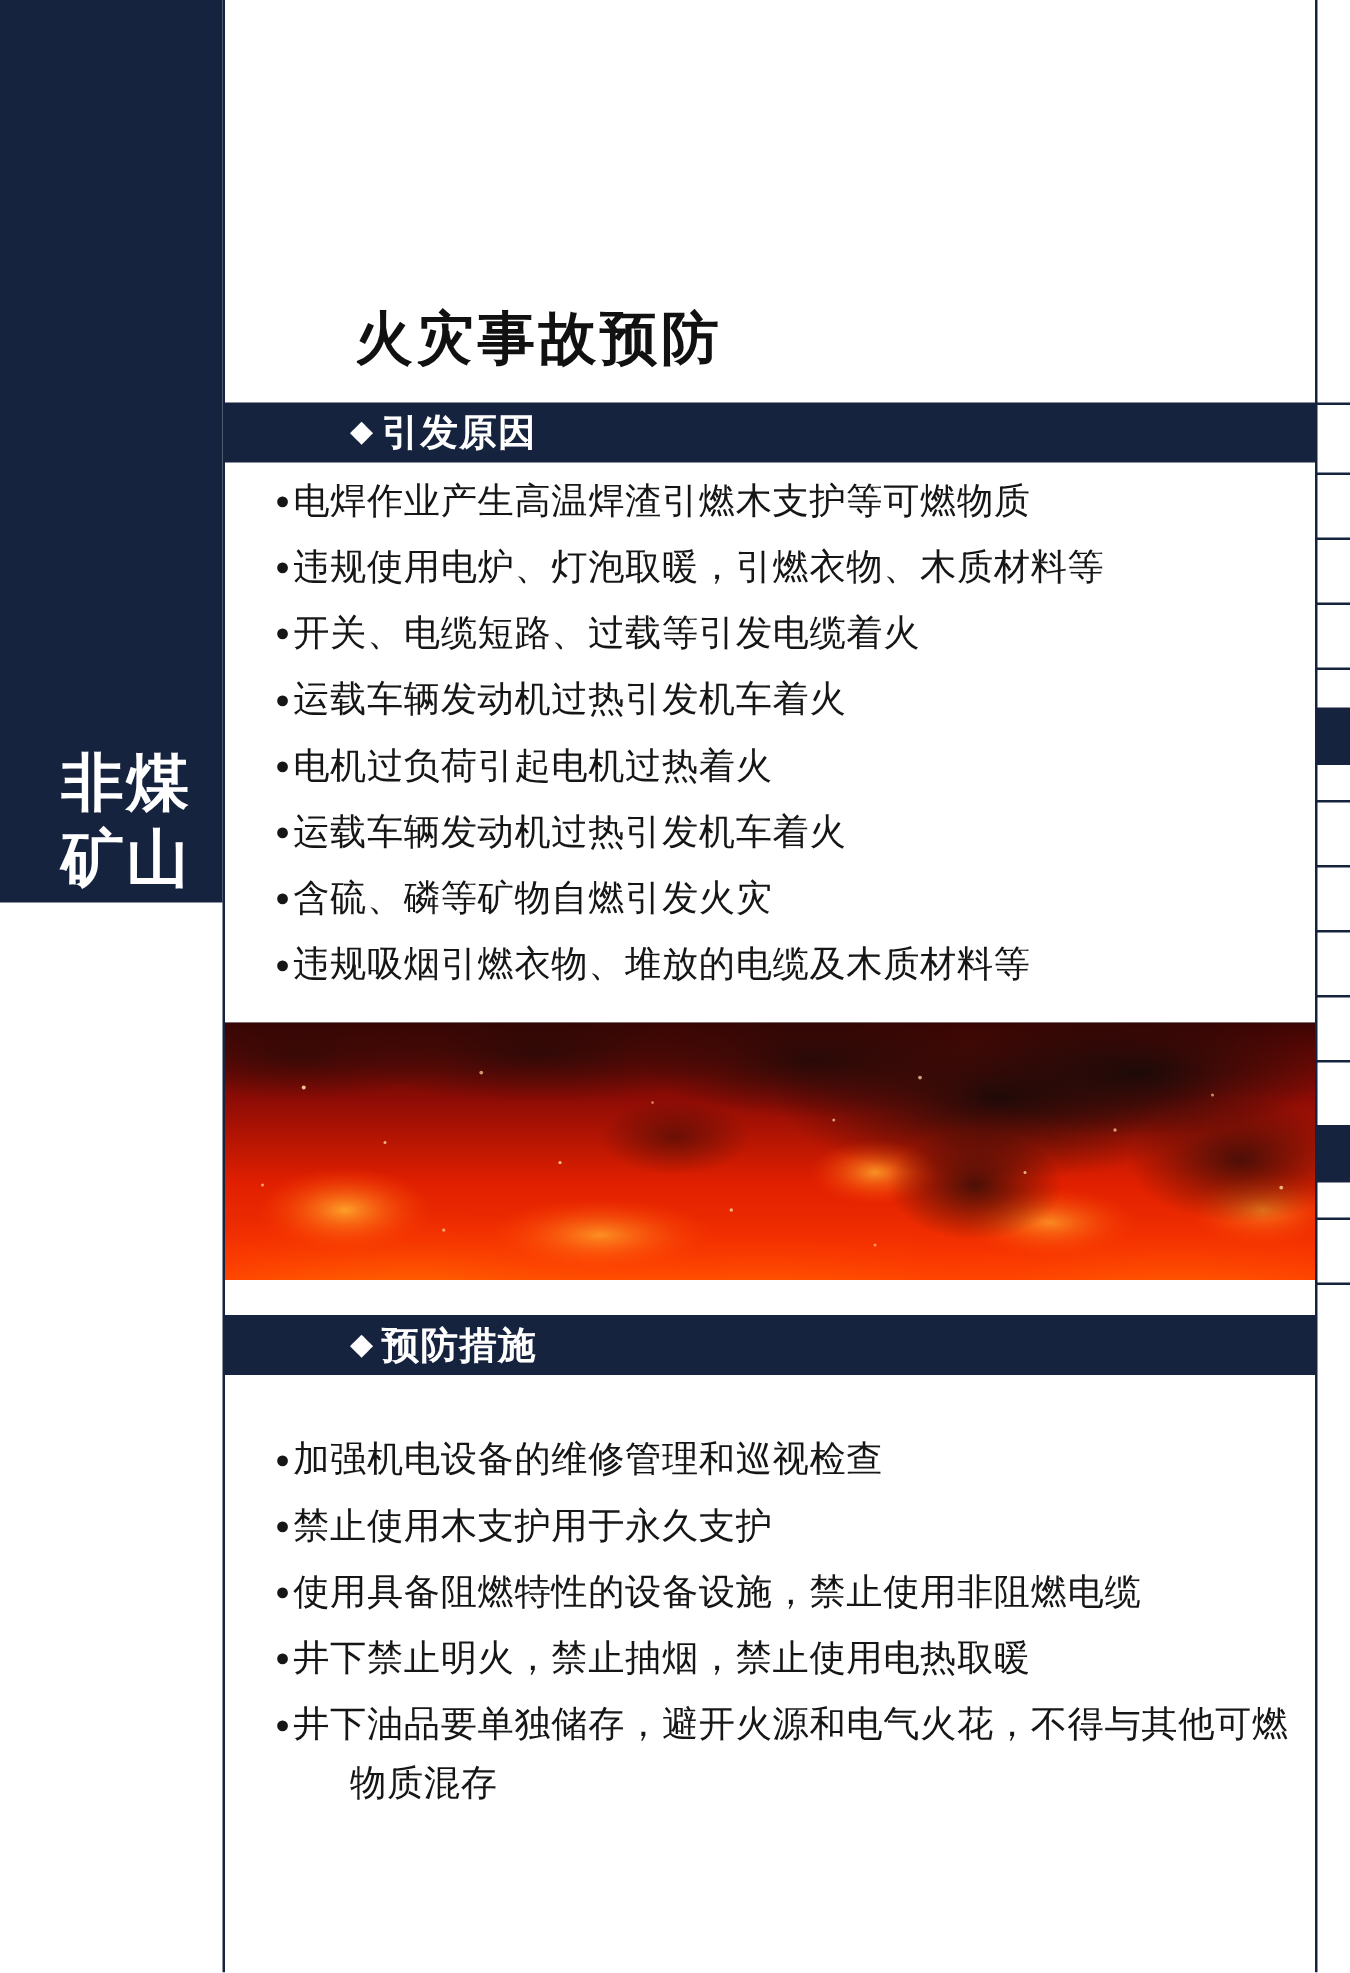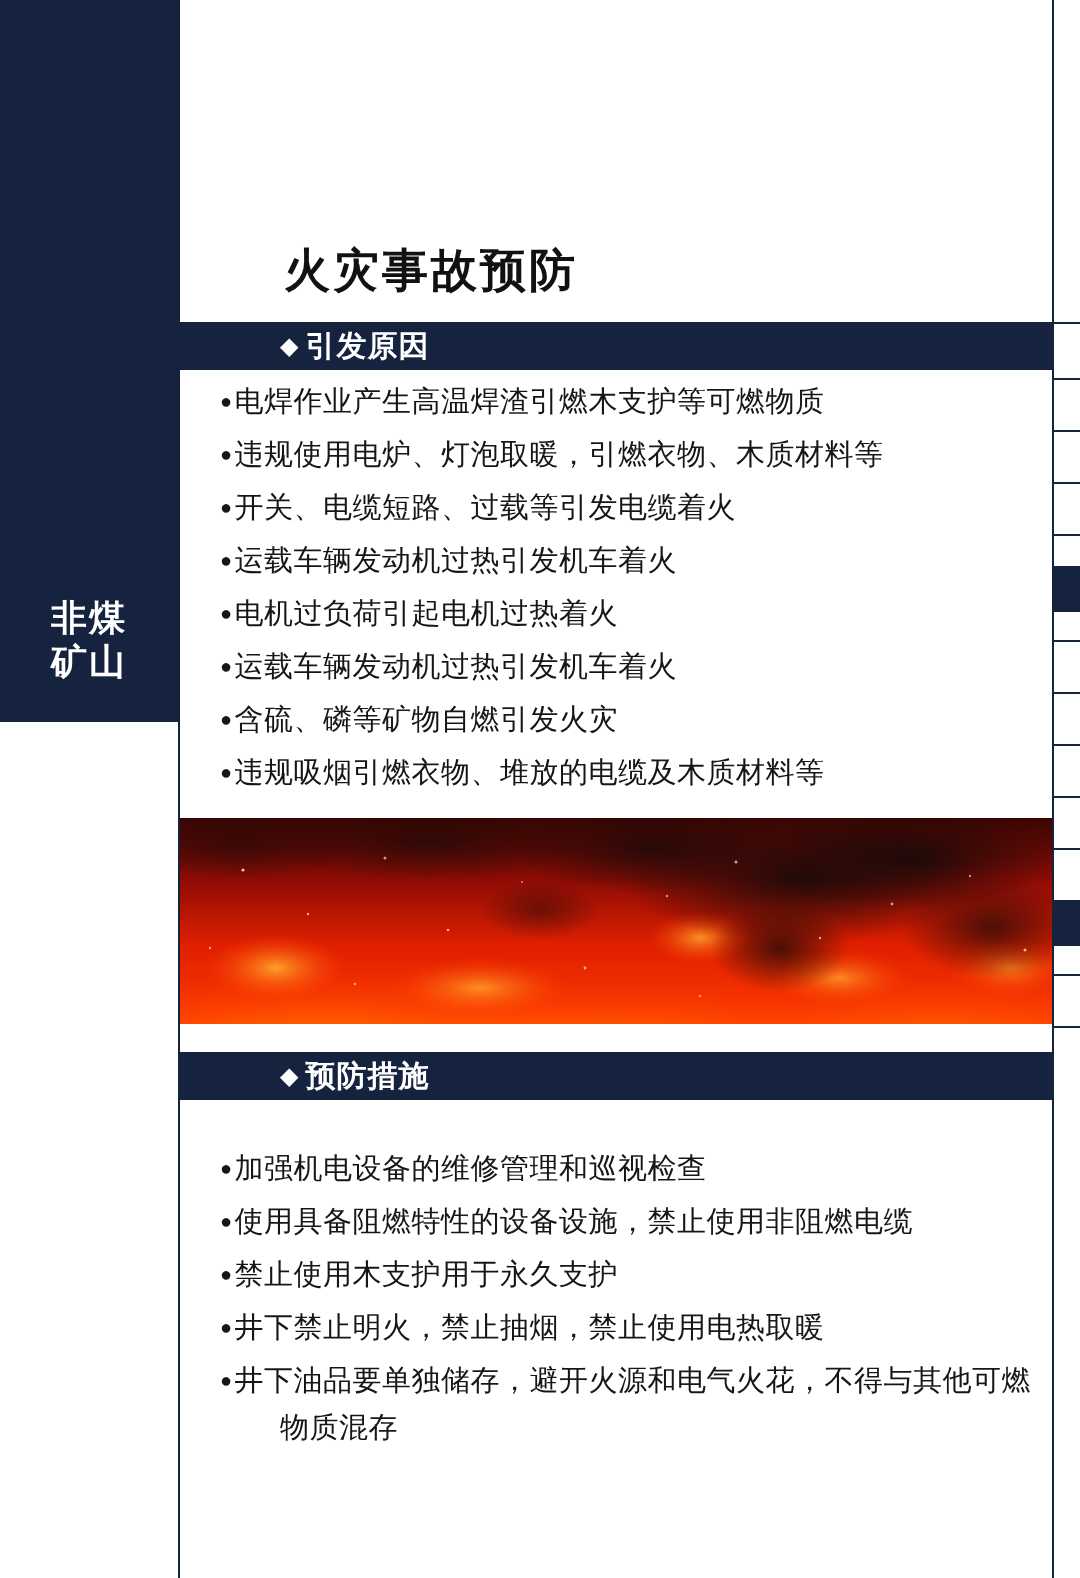--- a/index.html
+++ b/index.html
@@ -26,26 +26,26 @@
   .left-band {
     position: absolute;
     left: 0;
     top: 0;
     width: 178px;
     height: 722px;
     background: #16233f;
   }
   .left-band-label {
     position: absolute;
-    left: 0;
+    left: 12px;
     top: 596px;
     width: 178px;
     text-align: center;
     color: #ffffff;
-    font-size: 36px;
+    font-size: 50px;
     font-weight: bold;
     line-height: 1.22;
     letter-spacing: 2px;
     white-space: pre-line;
   }
 
   
   .vrule {
     position: absolute;
     left: 178px;
@@ -277,20 +277,20 @@
       </svg>
     </div>
 
     <div class="section-bar section-bar-2">
       <span class="diamond">◆</span>
       <span>预防措施</span>
     </div>
 
     <div class="bullets bullets-2">
       <p class="bullet-item"><span class="dot">●</span><span>加强机电设备的维修管理和巡视检查</span></p>
+      <p class="bullet-item"><span class="dot">●</span><span>禁止使用木支护用于永久支护</span></p>
       <p class="bullet-item"><span class="dot">●</span><span>使用具备阻燃特性的设备设施，禁止使用非阻燃电缆</span></p>
-      <p class="bullet-item"><span class="dot">●</span><span>禁止使用木支护用于永久支护</span></p>
       <p class="bullet-item"><span class="dot">●</span><span>井下禁止明火，禁止抽烟，禁止使用电热取暖</span></p>
       <p class="bullet-item"><span class="dot">●</span><span>井下油品要单独储存，避开火源和电气火花，不得与其他可燃物质混存</span></p>
     </div>
 
   </div>
 </div>
 
 </body></html>

